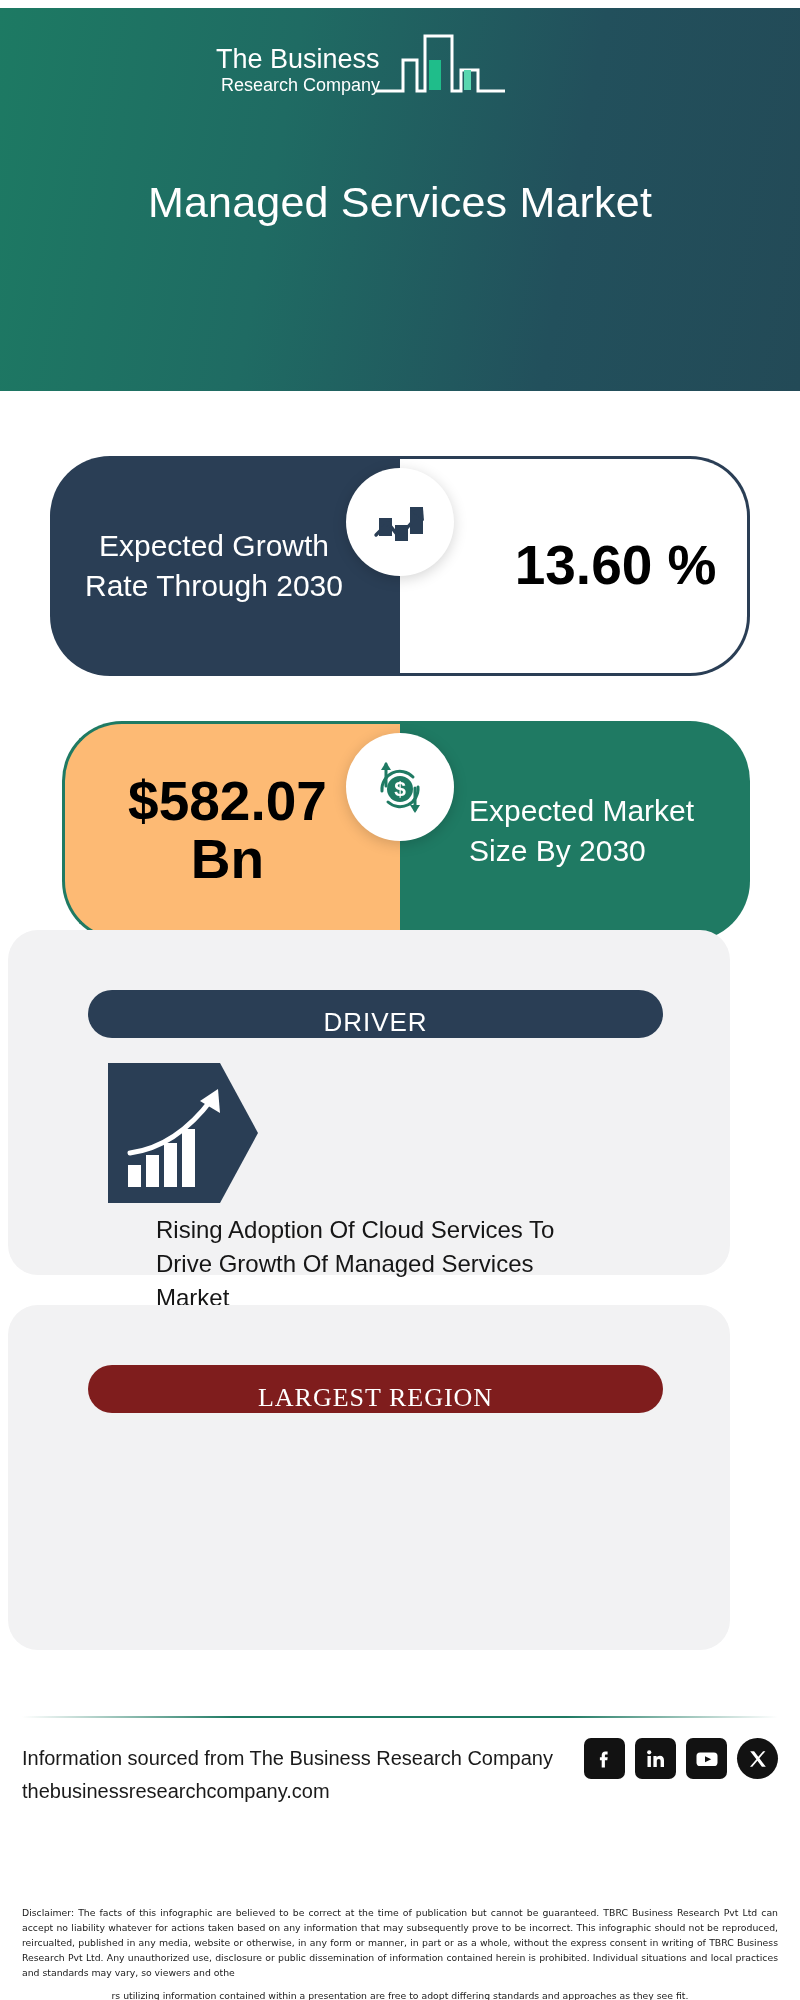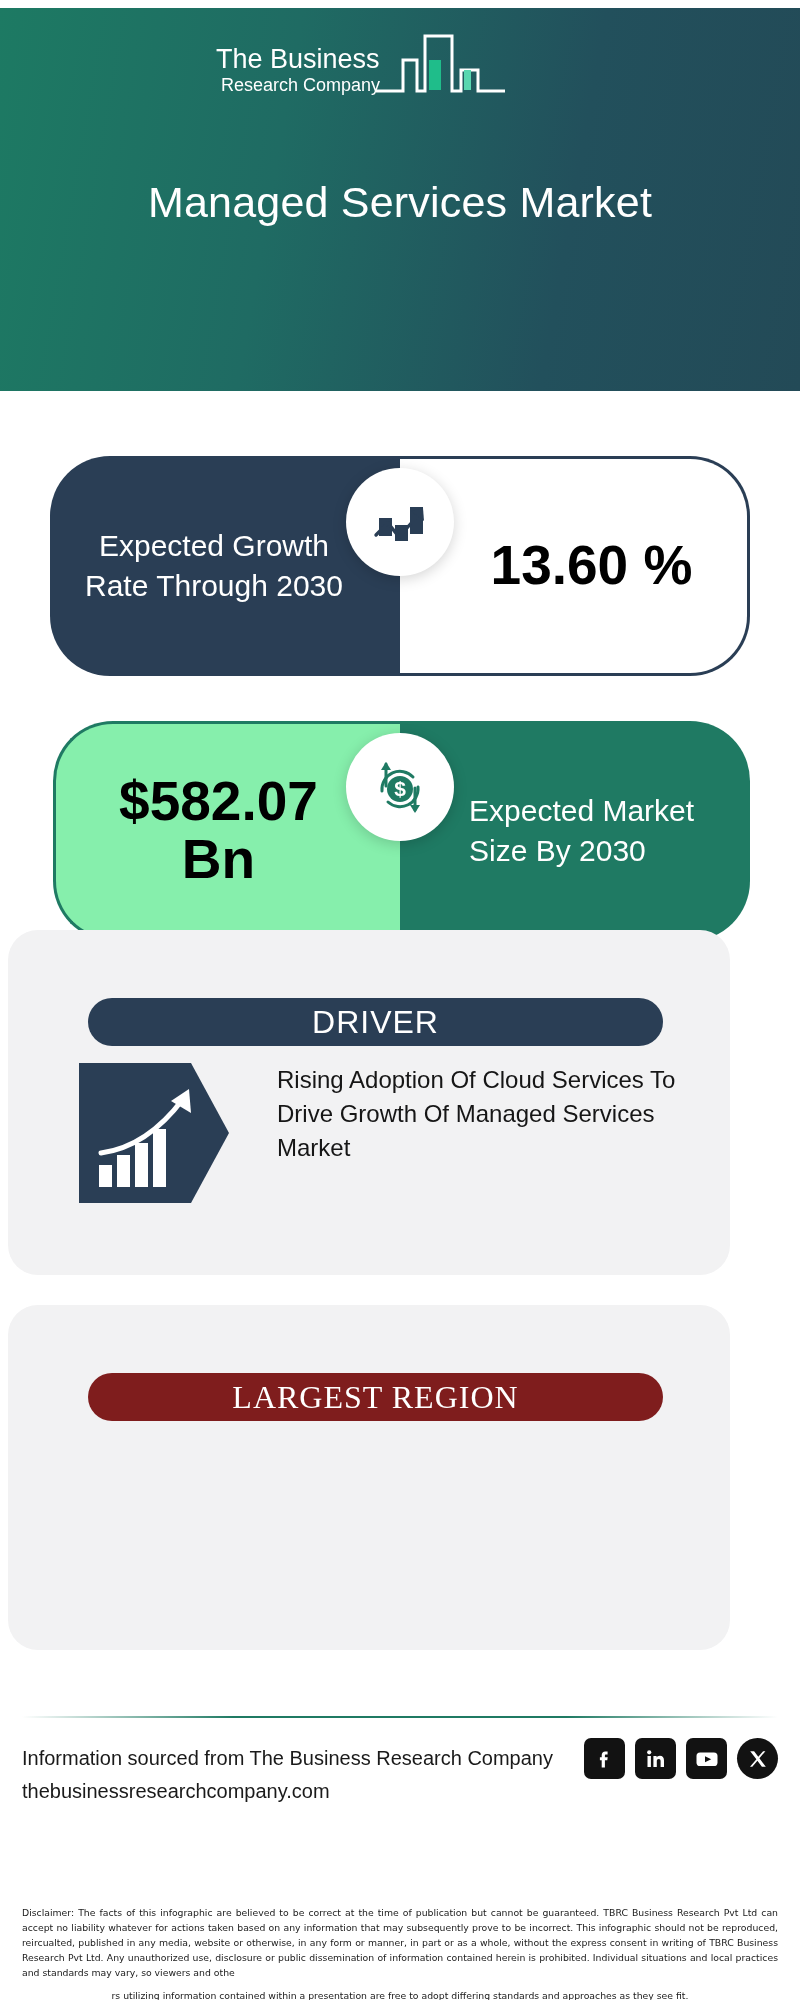--- a/index.html
+++ b/index.html
@@ -54,30 +54,30 @@
   .s1-right{
     left:350px;
     border:3px solid #2a3e55;
     border-left:none;
     border-radius:0 60px 60px 0;
     background:#ffffff;
     display:flex;align-items:center;justify-content:center;
   }
   .s1-right .val{
     font-size:55px;font-weight:bold;color:#000;line-height:1.05;
-    text-align:center;width:250px;padding-left:36px;
+    text-align:right;width:250px;padding-left:36px;
   }
 
   
   .s2-left{
-    left:3px;
+    left:12px;
     border:3px solid #1f7a63;
     border-right:none;
     border-radius:60px 0 0 60px;
-    background:#86efac;
+    background:#fdba74;
     display:flex;align-items:center;justify-content:center;
   }
   .s2-left .val{
     font-size:55px;font-weight:bold;color:#000;line-height:1.05;
     text-align:center;width:260px;padding-right:22px;
   }
   .s2-right{
     left:350px;
     background:#1f7a63;
     border-radius:0 60px 60px 0;
@@ -104,27 +104,27 @@
     position:absolute;left:8px;width:722px;
     background:#f2f2f3;
     border-radius:30px;
   }
   .panel-driver{top:930px;height:345px;}
   .panel-region{top:1305px;height:345px;}
 
   .pill{
     position:absolute;left:80px;width:575px;height:48px;
     border-radius:24px;
-    display:flex;align-items:center;justify-content:center;
-    color:#fff;font-size:32px;letter-spacing:1px;margin-top:8px;
+    display:flex;align-items:flex-end;justify-content:center;
+    color:#fff;font-size:26px;letter-spacing:1px;
   }
   .pill-driver{top:60px;background:#2a3e55;}
   .pill-region{top:60px;background:#7f1d1d;font-family:Liberation Serif, serif;}
 
-  .panel-body{position:absolute;left:71px;top:133px;right:40px;display:flex;}
+  .panel-body{position:absolute;left:100px;top:133px;right:40px;display:flex;flex-direction:column;}
   .shape-icon{
     width:150px;height:140px;flex:0 0 150px;position:relative;
   }
   .panel-text{
     margin-left:48px;
     font-size:24px;line-height:1.42;color:#161616;
     max-width:400px;
   }
 
   

